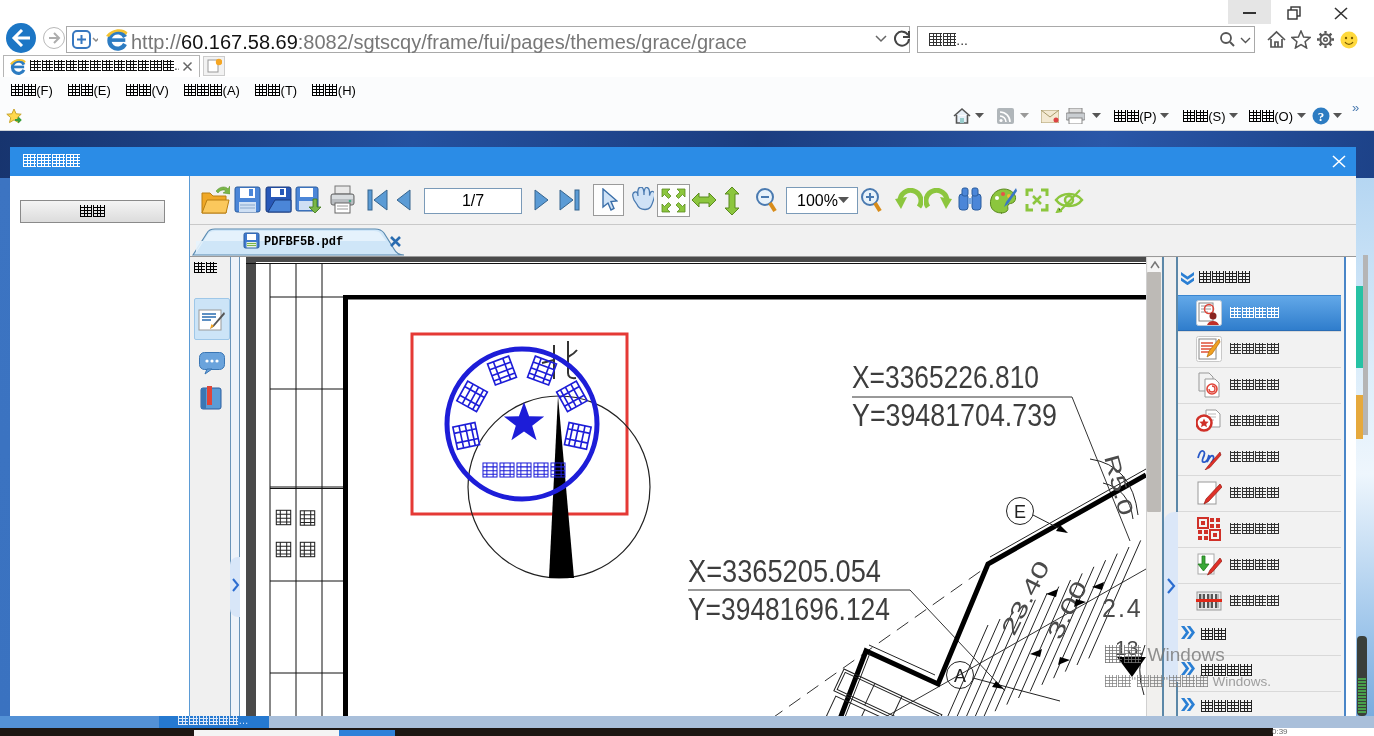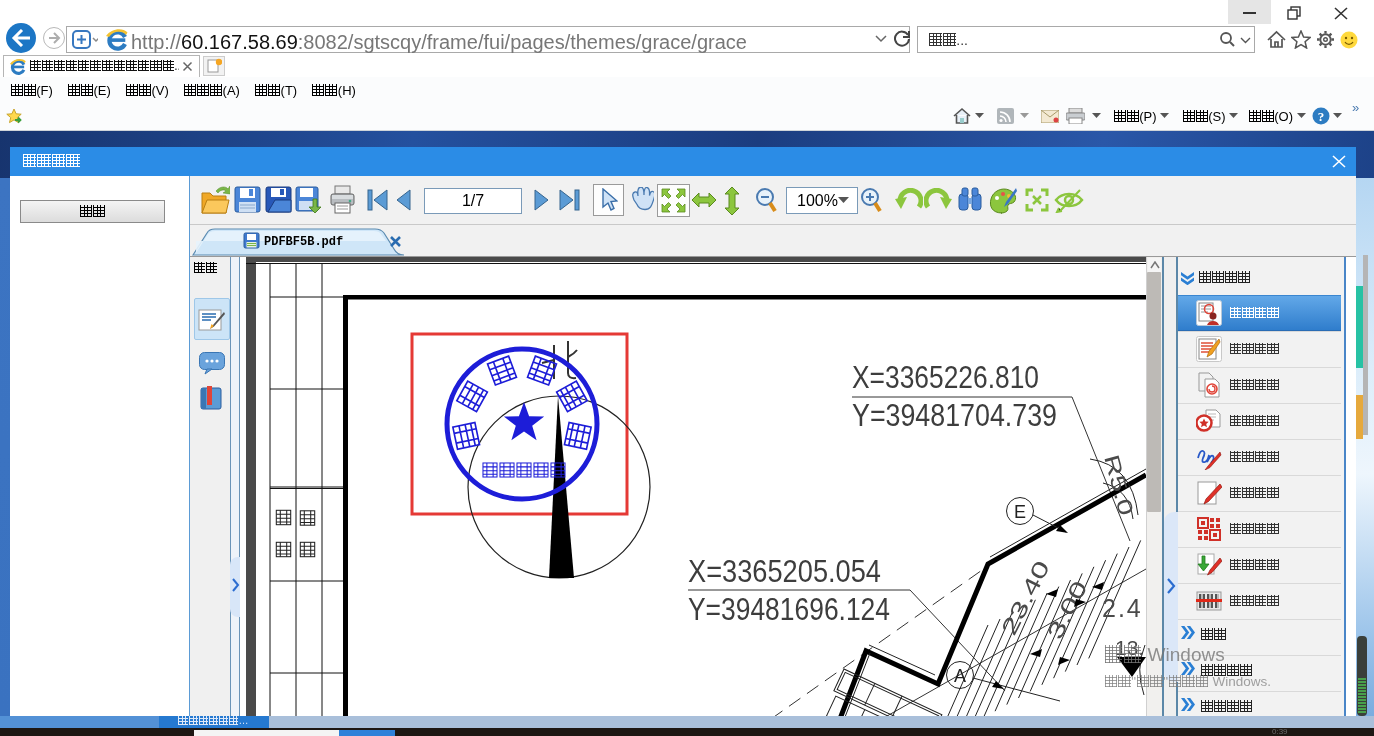--- a/index.html
+++ b/index.html
@@ -634,18 +634,18 @@
 
 <div class="ab" style="left:1104px;top:644px;font-size:19px;color:rgba(115,115,115,0.78)"><i class="g"></i><i class="g"></i> Windows</div>
 <div class="ab" style="left:1104px;top:674px;font-size:13.5px;color:rgba(125,125,125,0.72)"><i class="g"></i><i class="g"></i>"<i class="g"></i><i class="g"></i>"<i class="g"></i><i class="g"></i><i class="g"></i> Windows.</div>
 
 <div class="ab" style="left:0;top:716px;width:1374px;height:12px;background:#a9bfda">
   <div class="ab" style="left:0;top:0;width:159px;height:12px;background:#5391d6"></div>
   <div class="ab" style="left:159px;top:0;width:110px;height:12px;background:#2579d0"></div>
   <div class="ab" style="left:178px;top:-1px;font-size:10px;color:#dfe9f8"><i class="g"></i><i class="g"></i><i class="g"></i><i class="g"></i><i class="g"></i><i class="g"></i>…</div>
 </div>
 
-<div class="ab" style="left:0;top:728px;width:1374px;height:8px;background:#1d1713">
+<div class="ab" style="left:0;top:728px;width:1273px;height:8px;background:#1d1713">
   <div class="ab" style="left:194px;top:2px;width:145px;height:6px;background:#f4f4f4"></div>
   <div class="ab" style="left:339px;top:2px;width:56px;height:6px;background:#2f81d9"></div>
   <div class="ab" style="left:1272px;top:-1px;font-size:8px;color:#6a6a6a">0:39</div>
 </div>
 
 </div>
 </body></html>

